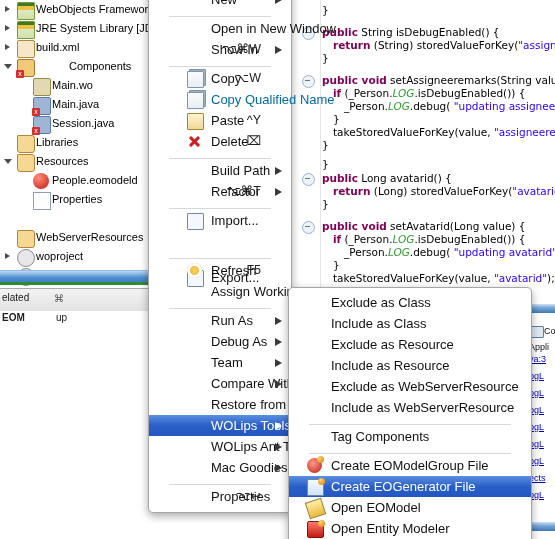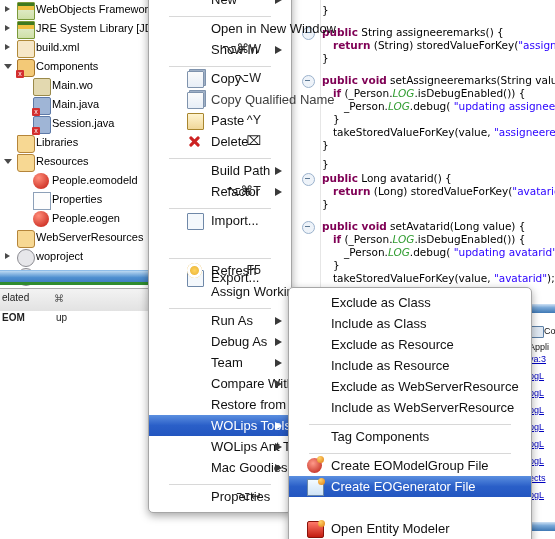--- a/index.html
+++ b/index.html
@@ -92,21 +92,21 @@
   .menu{
     position:absolute;background:#ffffff;border:1px solid #a6a6a6;border-radius:5px;
     box-shadow:0 3px 9px rgba(0,0,0,.35);
   }
   .mitem{position:relative;height:21px;line-height:21px;font-size:13px;color:#111;white-space:nowrap;}
   .mitem .mlab{position:absolute;left:62px;top:0;}
   .mitem .macc{position:absolute;right:30px;top:0;font-size:12.5px;color:#222;text-align:right;}
   .mitem .marrow{position:absolute;right:9px;top:7px;
         border-left:7px solid #3a3a3a;border-top:4.5px solid transparent;border-bottom:4.5px solid transparent;}
   .mitem .mico{position:absolute;left:38px;top:3px;width:15px;height:15px;}
-  .mitem.dis .mlab{color:#404040;}
+  .mitem.dis .mlab{color:#0369a1;}
   .mitem.sel{
     background:linear-gradient(#5b8fe0,#2a5fc8 50%,#2356c0);
   }
   .mitem.sel .mlab,.mitem.sel .macc{color:#ffffff;}
   .mitem.sel .marrow{border-left-color:#ffffff;}
   .msep{height:1px;background:#d8d8d8;margin:3px 10px;}
   #menuMainBody{
     position:absolute;left:148px;top:-14px;width:140px;
   }
 
@@ -149,21 +149,21 @@
       <div class="trow" style="top: 38px; position: absolute; left: 0px; right: 0px;">
         <span class="tarrow" style="left: 4px;"></span>
         <span class="ticon ic-hammer" style="left: 17px;"></span>
         <span class="tlabel" style="left: 36px;">build.xml</span>
       </div>
       <div class="trow" style="top: 57px; position: absolute; left: 0px; right: 0px;">
         <span class="tarrow open" style="left: 4px;"></span>
         <span class="ticon ic-folderpkg" style="left: 17px; position: absolute;">
           <span class="ic-err">x</span>
         </span>
-        <span class="tlabel" style="left: 36px;">Components</span>
+        <span class="tlabel" style="left: 36px; padding-left: 33px;">Components</span>
       </div>
       <div class="trow" style="top: 76px; position: absolute; left: 0px; right: 0px;">
         <span class="ticon ic-jar" style="left: 33px;"></span>
         <span class="tlabel" style="left: 52px;">Main.wo</span>
       </div>
       <div class="trow" style="top: 95px; position: absolute; left: 0px; right: 0px;">
         <span class="ticon ic-puzzle" style="left: 33px; position: absolute;">
           <span class="ic-err">x</span>
         </span>
         <span class="tlabel" style="left: 52px;">Main.java</span>
@@ -183,24 +183,20 @@
         <span class="ticon ic-folder" style="left: 17px;"></span>
         <span class="tlabel" style="left: 36px; text-align: right;">Resources</span>
       </div>
       <div class="trow" style="top: 171px; position: absolute; left: 0px; right: 0px;">
         <span class="ticon ic-redball" style="left: 33px;"></span>
         <span class="tlabel" style="left: 52px;">People.eomodeld</span>
       </div>
       <div class="trow" style="top: 190px; position: absolute; left: 0px; right: 0px;">
         <span class="ticon ic-doc" style="left: 33px;"></span>
         <span class="tlabel" style="left: 52px;">Properties</span>
-      </div>
-      <div class="trow" style="top: 209px; position: absolute; left: 0px; right: 0px;">
-        <span class="ticon ic-redball" style="left: 33px;"></span>
-        <span class="tlabel" style="left: 52px;">People.eogen</span>
       </div>
       <div class="trow" style="top: 228px; position: absolute; left: 0px; right: 0px;">
         <span class="ticon ic-folder" style="left: 17px;"></span>
         <span class="tlabel" style="left: 36px;">WebServerResources</span>
       </div>
       <div class="trow" style="top: 247px; position: absolute; left: 0px; right: 0px;">
         <span class="tarrow" style="left: 4px;"></span>
         <span class="ticon ic-gear" style="left: 17px;"></span>
         <span class="tlabel" style="left: 36px;">woproject</span>
       </div>
@@ -220,21 +216,21 @@
     <span style="left:2px;font-weight:bold;">EOM</span>
     <span style="left:56px;">up</span>
   </div>
 
   <div id="vsplit"></div>
 
   <div id="editor">
     <div id="foldgutter"></div>
   <div class="cl" style="top: 4px; left: 26px;">}</div>
       <div class="fold" style="top: 27px;"></div>
-      <div class="cl" style="top: 26px; left: 26px;"><span class="kw">public</span><span> String assigneeremarks() {</span></div>
+      <div class="cl" style="top: 26px; left: 26px;"><span class="kw">public</span><span> String isDebugEnabled() {</span></div>
       <div class="cl" style="top: 39px; left: 37px;"><span class="kw">return</span><span> (String) storedValueForKey(</span><span class="st">"assigneeremarks"</span></div>
       <div class="cl" style="top: 52px; left: 26px;">}</div>
       <div class="fold" style="top: 75px;"></div>
       <div class="cl" style="top: 74px; left: 26px;"><span class="kw">public void</span><span> setAssigneeremarks(String value) {</span></div>
       <div class="cl" style="top: 87px; left: 37px;"><span class="kw">if</span><span> (_Person.</span><span class="fl">LOG</span><span>.isDebugEnabled()) {</span></div>
       <div class="cl" style="top: 100px; left: 48px;"><span>_Person.</span><span class="fl">LOG</span><span>.debug( </span><span class="st">"updating assigneeremarks"</span></div>
       <div class="cl" style="top: 113px; left: 37px;">}</div>
       <div class="cl" style="top: 126px; left: 37px;"><span>takeStoredValueForKey(value, </span><span class="st">"assigneeremarks"</span></div>
       <div class="cl" style="top: 139px; left: 26px;">}</div>
       <div class="cl" style="top: 158px; left: 26px;">}</div>
@@ -400,19 +396,23 @@
         <span class="badge"></span>
       </span>
       <span class="mlab" style="left: 42px;">Create EOModelGroup File</span>
     </div>
     <div class="mitem sel" style="position: absolute; top: 188px; left: 0px; right: 0px;">
       <span class="mico mi-eogen" style="left: 18px; position: absolute;">
         <span class="badge"></span>
       </span>
       <span class="mlab" style="left: 42px;">Create EOGenerator File</span>
     </div>
+    <div class="mitem" style="position: absolute; top: 209px; left: 0px; right: 0px;">
+      <span class="mico mi-openeo" style="left: 18px;"></span>
+      <span class="mlab" style="left: 42px;">Open EOModel</span>
+    </div>
     <div class="mitem" style="position: absolute; top: 230px; left: 0px; right: 0px;">
       <span class="mico mi-entmod" style="left: 18px; position: absolute;">
         <span class="badge"></span>
       </span>
       <span class="mlab" style="left: 42px;">Open Entity Modeler</span>
     </div>
   </div>
 
 </body></html>

